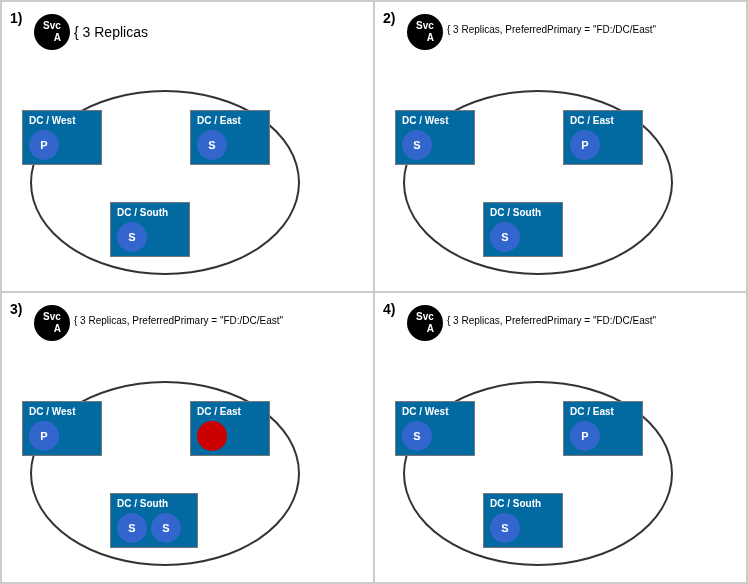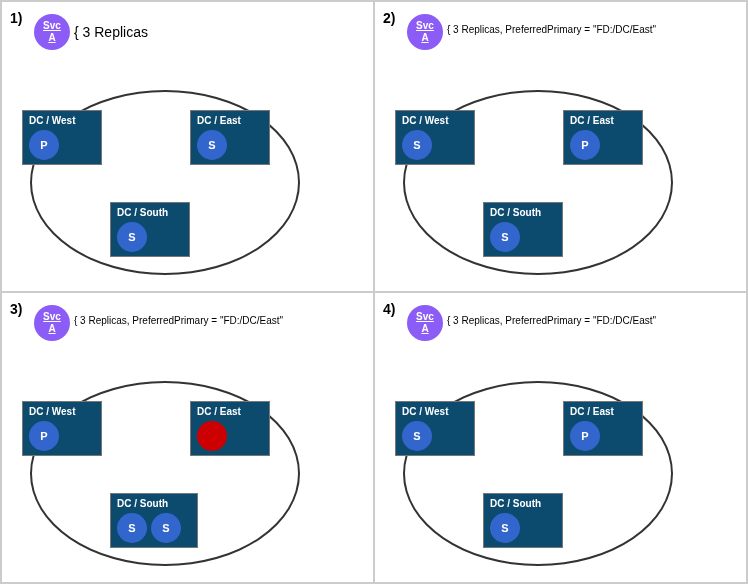--- a/index.html
+++ b/index.html
@@ -30,40 +30,39 @@
       left: 8px;
       font-weight: bold;
       font-size: 14px;
     }
     
     .svc-badge {
       position: absolute;
       width: 36px;
       height: 36px;
       border-radius: 50%;
-      background: #8b5cf6;
+      background: #000000;
       color: white;
       display: flex;
       align-items: center;
       justify-content: center;
       font-size: 10px;
       font-weight: bold;
-      text-align: center;
+      text-align: right;
       line-height: 1.2;
-      text-decoration: underline;
     }
     
     .brace-desc {
       position: absolute;
       font-size: 14px;
     }
     
     .dc-box {
       position: absolute;
-      background: #0c4a6e;
+      background: #0369a1;
       border: 1px solid #777;
       padding: 4px 6px;
       display: flex;
       flex-direction: column;
       align-items: flex-start;
     }
     .dc-label {
       font-size: 10px;
       color: white;
       font-weight: bold;

